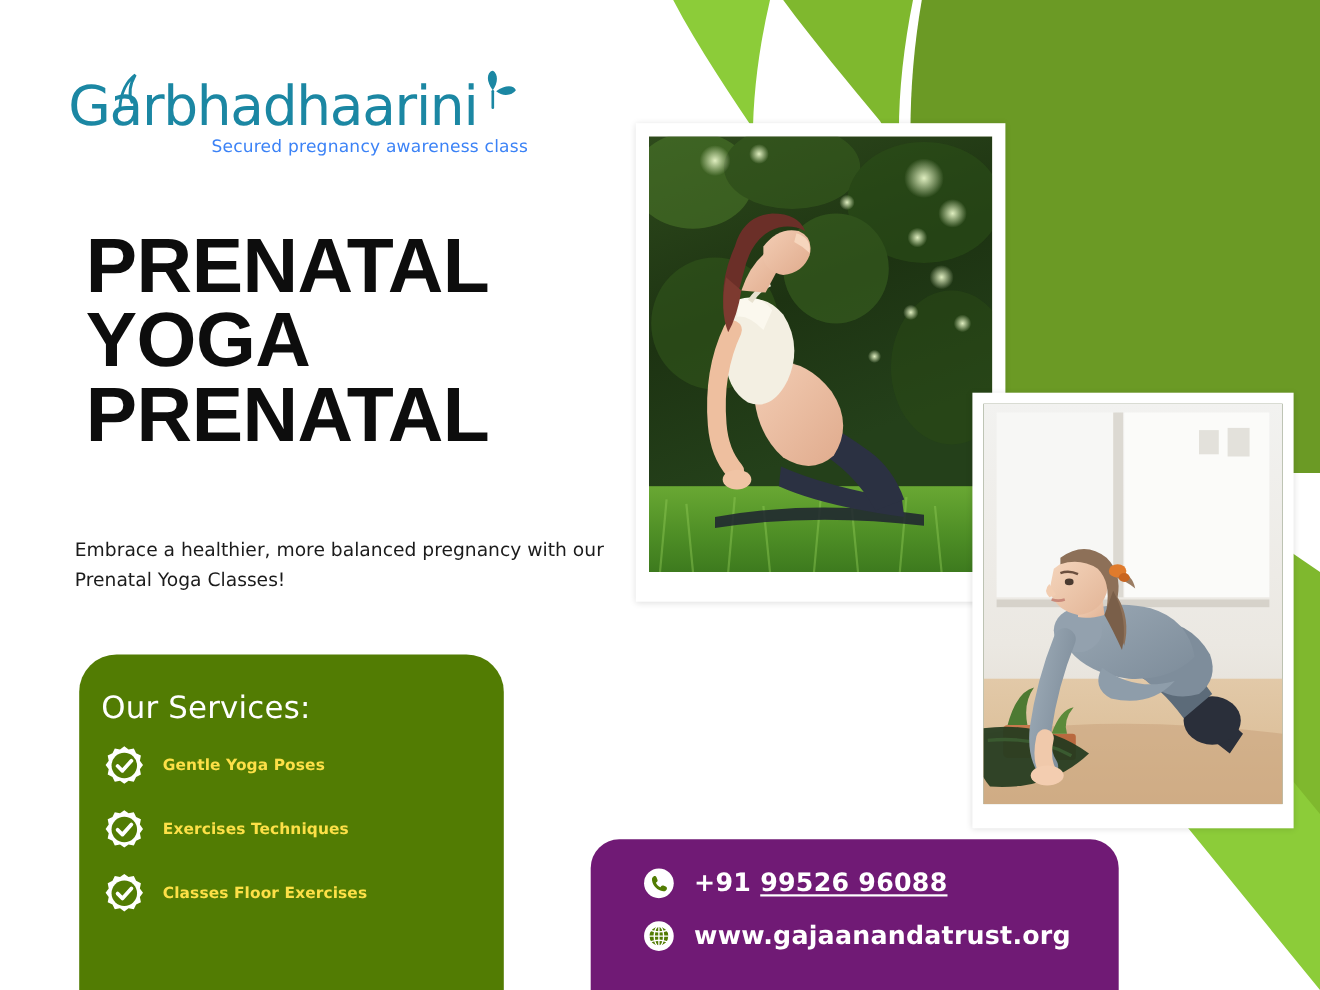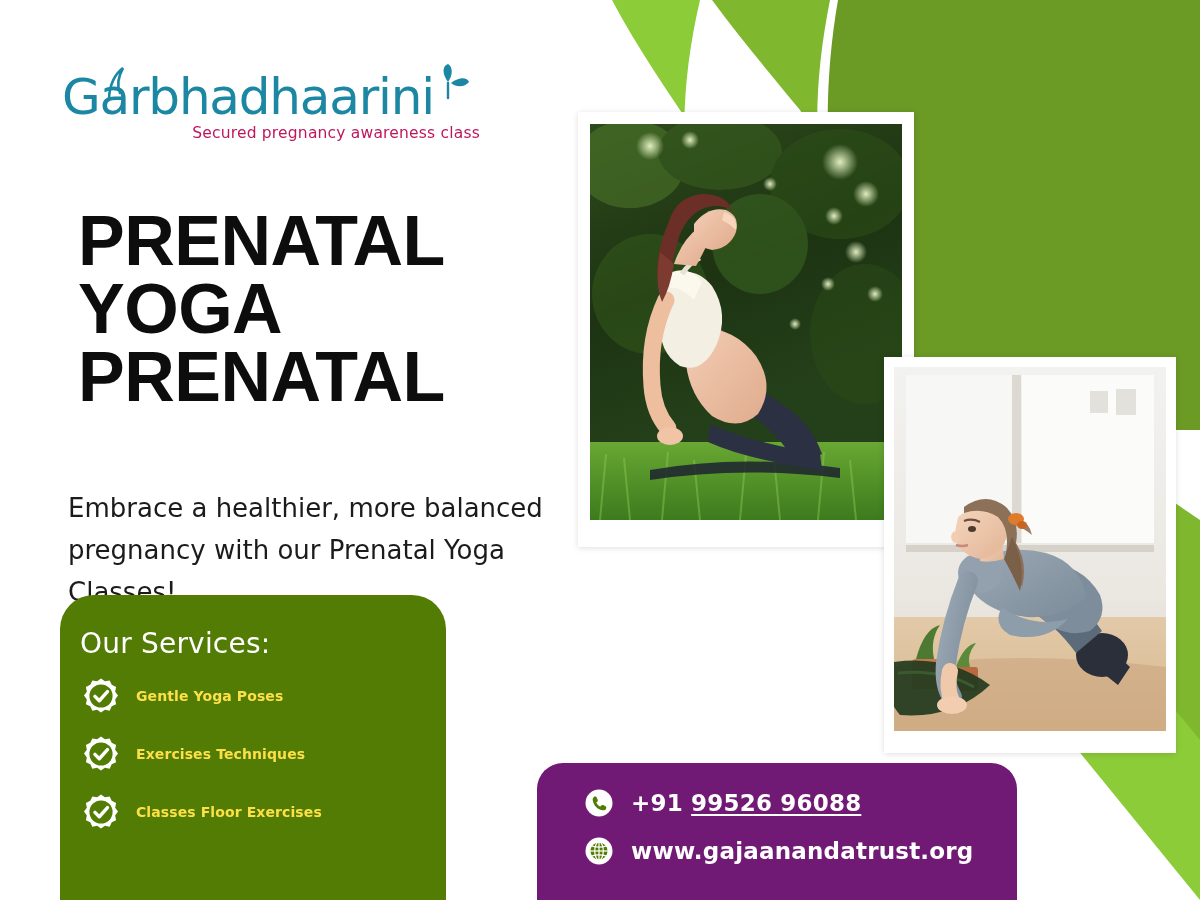--- a/index.html
+++ b/index.html
@@ -35,21 +35,21 @@
   }
   .logo-wordmark {
     display: block;
   }
   .logo-tagline {
     position: absolute;
     right: 2px;
     top: 60px;
     font-size: 15.5px;
     letter-spacing: 0.2px;
-    color: #be185d;
+    color: #3b82f6;
     font-family: "DejaVu Sans", sans-serif;
     white-space: nowrap;
   }
 
   
   .headline {
     position: absolute;
     left: 66px;
     top: 196px;
     width: 460px;
@@ -63,30 +63,30 @@
   }
   .headline .hl-line { display: block; }
 
   
   .subtitle {
     position: absolute;
     left: 68px;
     top: 487px;
     width: 500px;
     font-family: "DejaVu Sans", sans-serif;
-    font-size: 26px;
+    font-size: 17px;
     line-height: 1.62;
     color: #1b1b1b;
     margin: 0;
   }
 
   
   .services-card {
     position: absolute;
-    left: 60px;
+    left: 72px;
     top: 595px;
     width: 386px;
     height: 305px;
     background: #527c03;
     border-radius: 34px 34px 0 0;
     box-sizing: border-box;
     padding: 32px 0 0 0;
   }
   .services-title {
     margin: 0 0 14px 20px;

